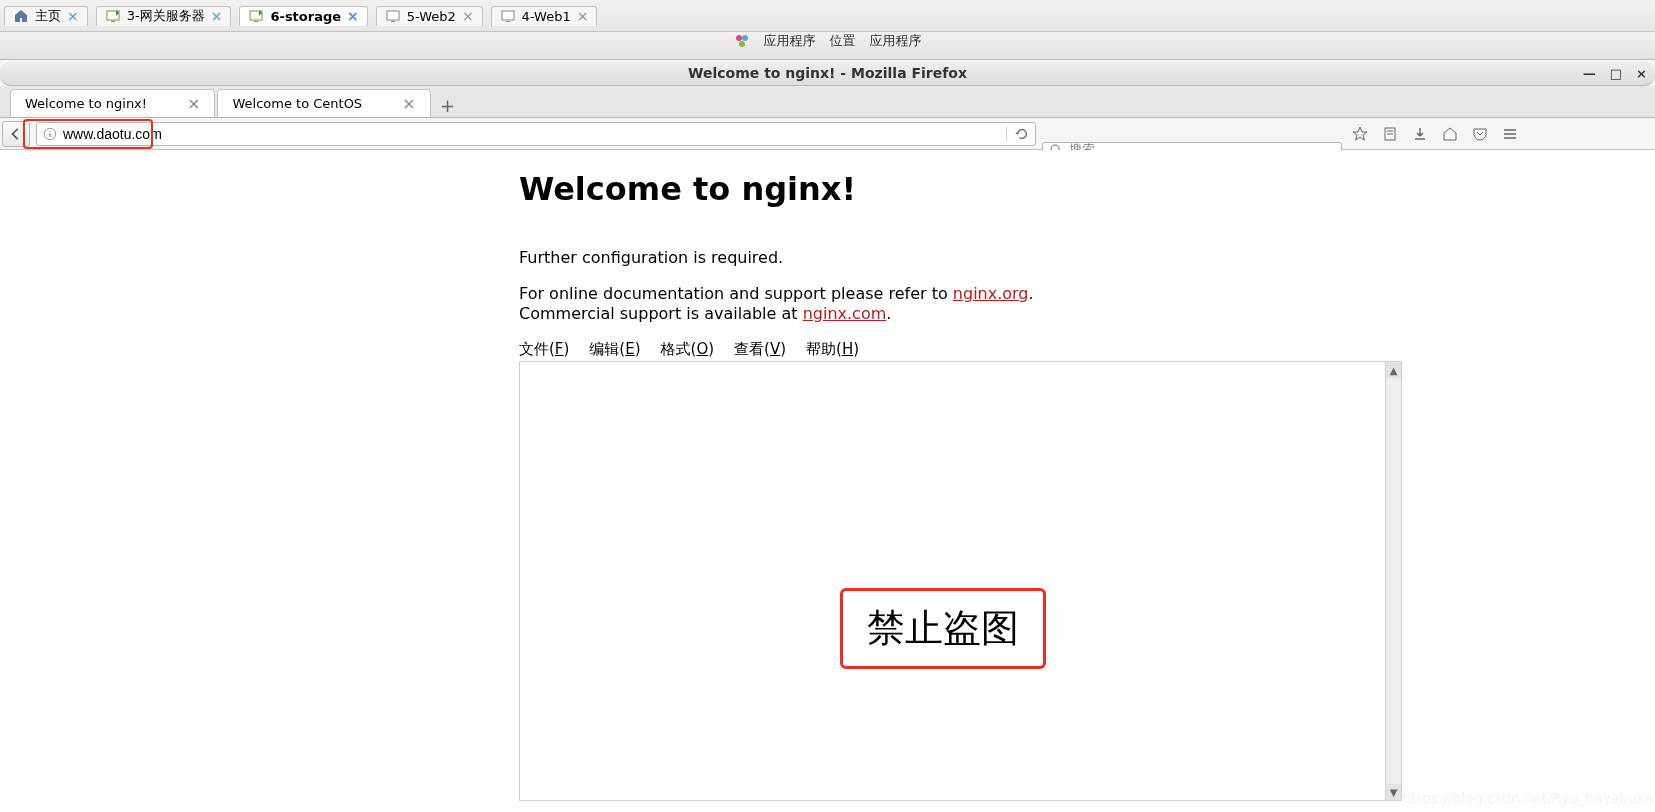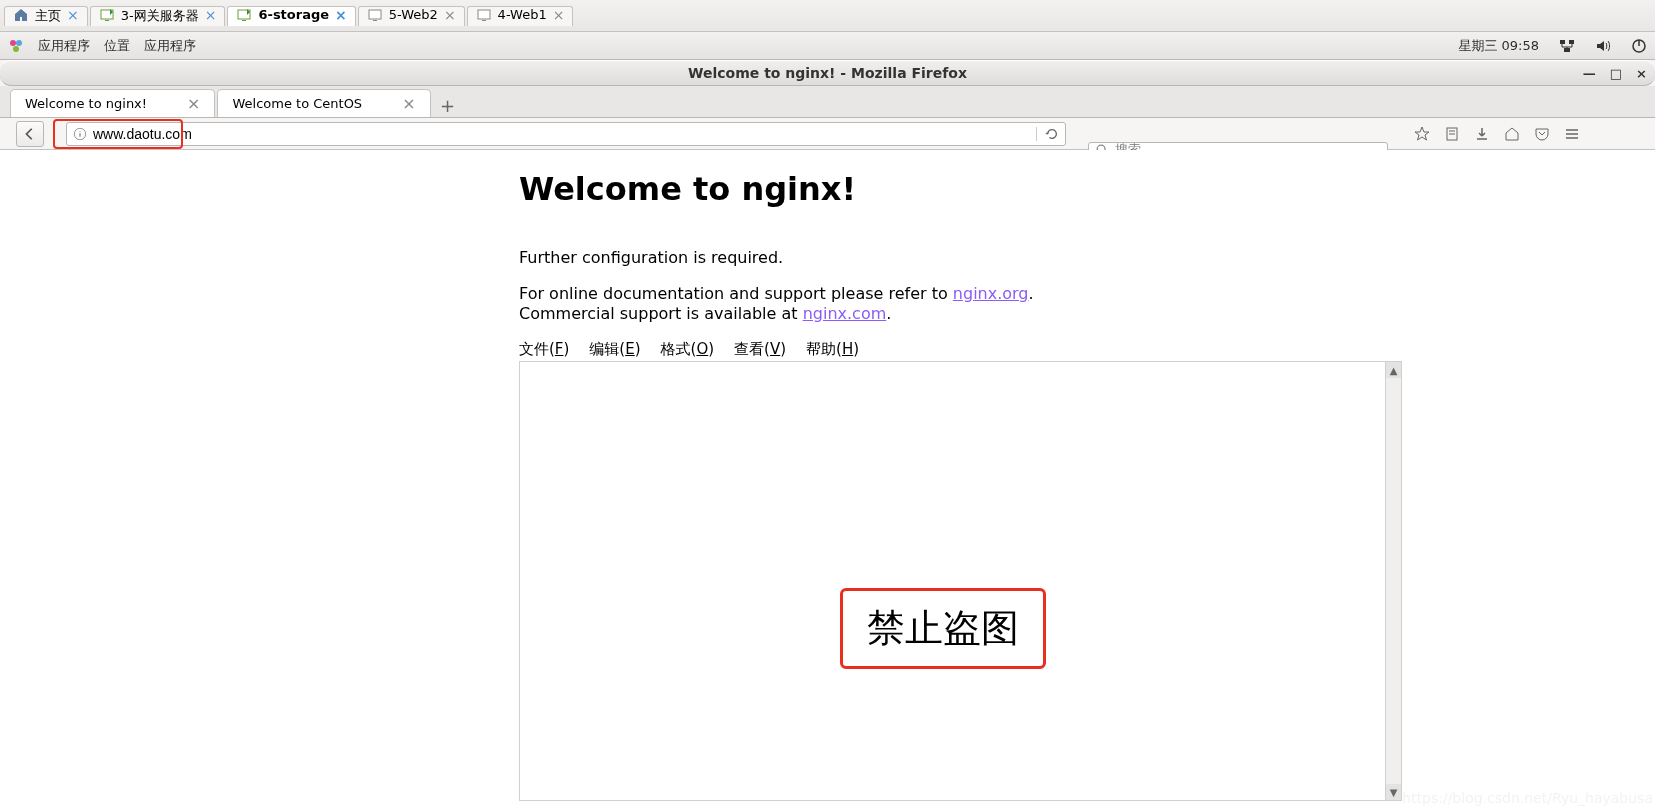--- a/index.html
+++ b/index.html
@@ -17,23 +17,24 @@
     .vm-tabs {
       height: 32px;
       background: linear-gradient(#f2f1ef, #e8e7e5);
       border-bottom: 1px solid #c4c3c1;
       display: flex;
       align-items: center;
       padding-left: 4px;
     }
     .vm-tab {
       display: flex;
+      align-items: center;
       height: 20px;
       padding: 0 8px;
-      margin-right: 2px;
+      margin-right: 8px;
       background: #f7f6f4;
       border: 1px solid #c4c3c1;
       border-bottom: none;
       border-radius: 3px 3px 0 0;
       gap: 6px;
       font-size: 13px;
       cursor: pointer;
     }
     .vm-tab.active {
       background: #ffffff;
@@ -51,20 +52,21 @@
     .gnome-panel {
       height: 28px;
       background: linear-gradient(#f2f1ef, #e4e3e1);
       border-bottom: 1px solid #b8b7b5;
       display: flex;
       align-items: center;
       padding: 0 8px;
       gap: 14px;
       font-size: 13px;
       color: #2e2e2e;
+      flex-direction: column;
     }
     .panel-left { display: flex; align-items: center; gap: 14px; }
     .panel-right { margin-left: auto; display: flex; align-items: center; gap: 20px; justify-content: space-between; }
     .panel-item { cursor: pointer; }
     .panel-icon { display: inline-flex; width: 16px; height: 16px; color: #333; }
     
     
     .window-title {
       height: 26px;
       background: linear-gradient(#f0efed, #dedddb);
@@ -114,22 +116,22 @@
       color: #666; font-size: 18px; cursor: pointer;
     }
     
     
     .url-row {
       height: 32px;
       background: #f6f5f3;
       border-bottom: 1px solid #c4c3c1;
       display: flex;
       align-items: center;
-      padding: 0 16px;
-      gap: 22px;
+      padding: 0 2px;
+      gap: 6px;
     }
     .nav-back {
       width: 28px; height: 26px;
       border: 1px solid #b8b7b5;
       border-radius: 3px;
       background: linear-gradient(#fcfbfa, #eceae8);
       display: flex; align-items: center; justify-content: center;
       cursor: pointer;
     }
     .url-input-wrap {
@@ -201,21 +203,21 @@
     .nginx-content h1 {
       font-size: 32px;
       font-weight: bold;
       margin-bottom: 20px;
     }
     .nginx-content p {
       font-size: 16px;
       margin-bottom: 16px;
       line-height: 1.25;
     }
-    .nginx-content a { color: #8b5cf6; text-decoration: underline; margin-top: 16px; }
+    .nginx-content a { color: #b91c1c; text-decoration: underline; margin-top: 16px; }
     
     .notepad-menu {
       margin-left: 519px;
       margin-top: 8px;
       width: 883px;
       display: flex;
       gap: 20px;
       font-size: 15px;
       color: #000;
     }

